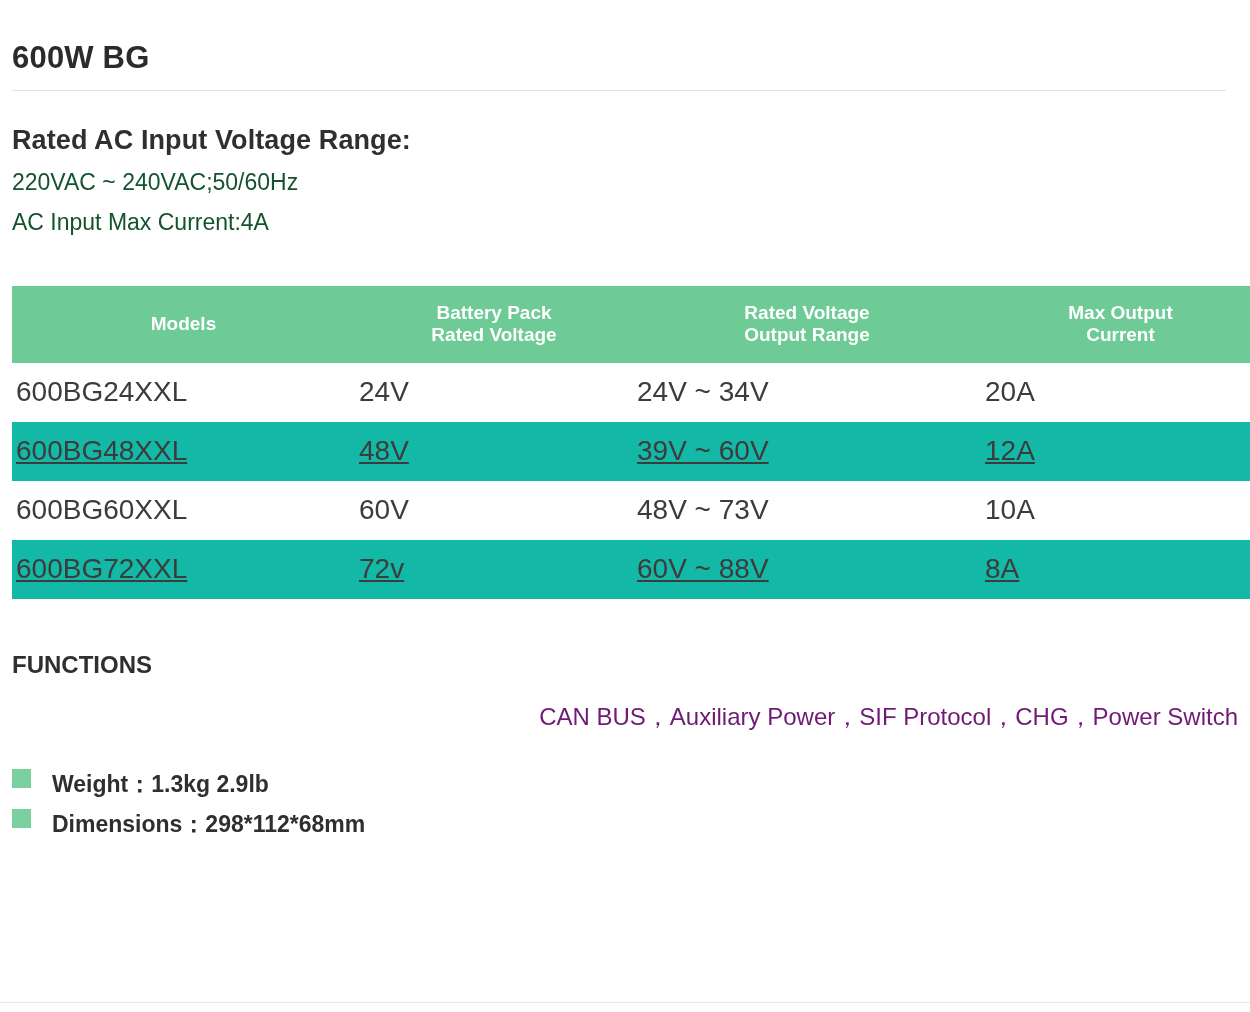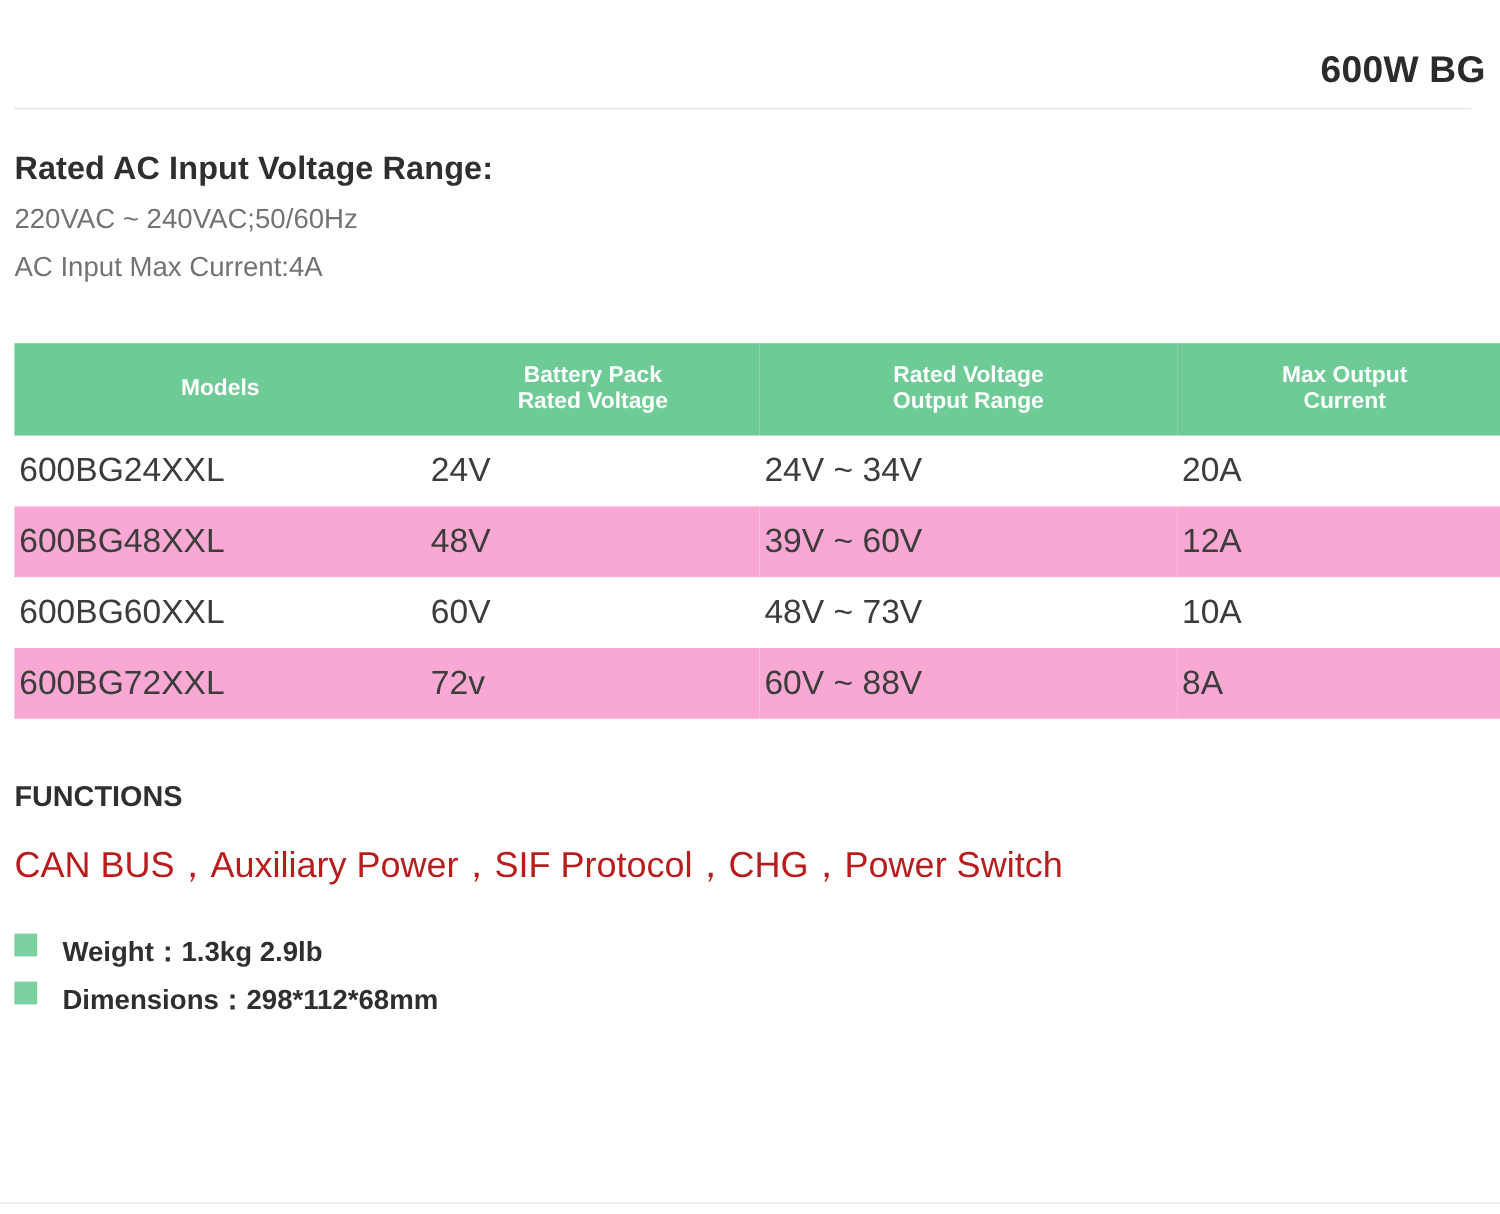--- a/index.html
+++ b/index.html
@@ -18,38 +18,37 @@
     padding: 40px 12px 0 12px;
     box-sizing: border-box;
     width: 1250px;
   }
   .page-title {
     font-size: 31px;
     font-weight: bold;
     color: #2b2b2b;
     letter-spacing: 0.2px;
     margin: 0 0 14px 0;
-    text-align: right;
   }
   .title-rule {
     height: 1px;
     background: #e2e2e2;
     width: 1214px;
     margin-bottom: 34px;
   }
   .spec-heading {
     font-size: 27px;
     font-weight: bold;
     color: #2f2f2f;
     margin: 0 0 6px 0;
     letter-spacing: 0.1px;
   }
   .spec-line {
     font-size: 23px;
-    color: #737373;
+    color: #14532d;
     line-height: 1.75;
   }
   table.spec-table {
     border-collapse: collapse;
     width: 1216px;
     margin-top: 43px;
     table-layout: fixed;
   }
   table.spec-table thead th {
     background: #6ecb96;
@@ -62,37 +61,39 @@
     vertical-align: middle;
   }
   table.spec-table tbody td {
     font-size: 28px;
     color: #3c3c3c;
     text-align: left;
     padding: 13px 4px 14px 4px;
     font-weight: normal;
   }
   table.spec-table tbody tr.alt td {
-    background: #f9a8d4;
+    background: #14b8a6;
+    text-decoration: underline;
   }
   .col-1 { width: 335px; }
   .col-2 { width: 270px; }
   .col-3 { width: 340px; }
   .col-4 { width: 271px; }
 
   .functions-heading {
     font-size: 24px;
     font-weight: bold;
     color: #2f2f2f;
     margin: 52px 0 19px 0;
   }
   .functions-line {
-    font-size: 30px;
-    color: #b91c1c;
+    font-size: 24px;
+    color: #701a75;
     line-height: 1.6;
+    text-align: right;
   }
   .bullet-list {
     margin-top: 32px;
   }
   .bullet-row {
     display: flex;
     margin-bottom: 9px;
   }
   .bullet-square {
     width: 19px;

